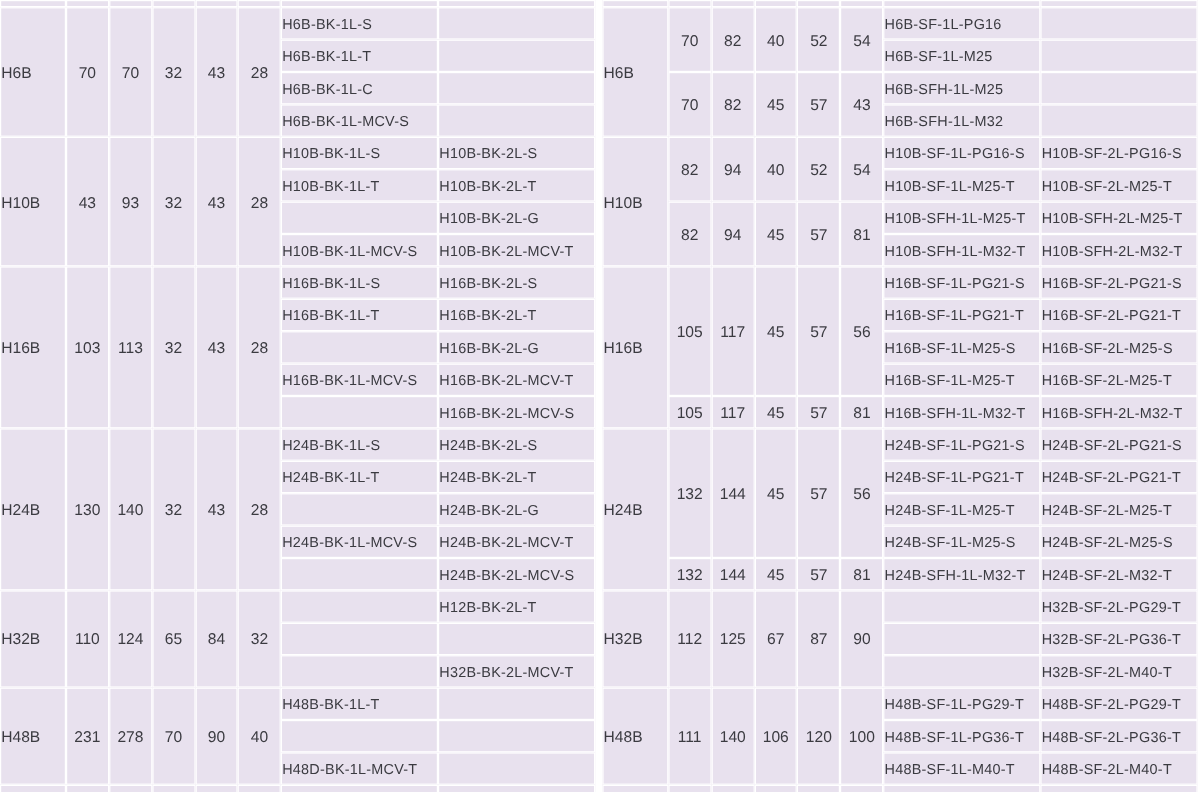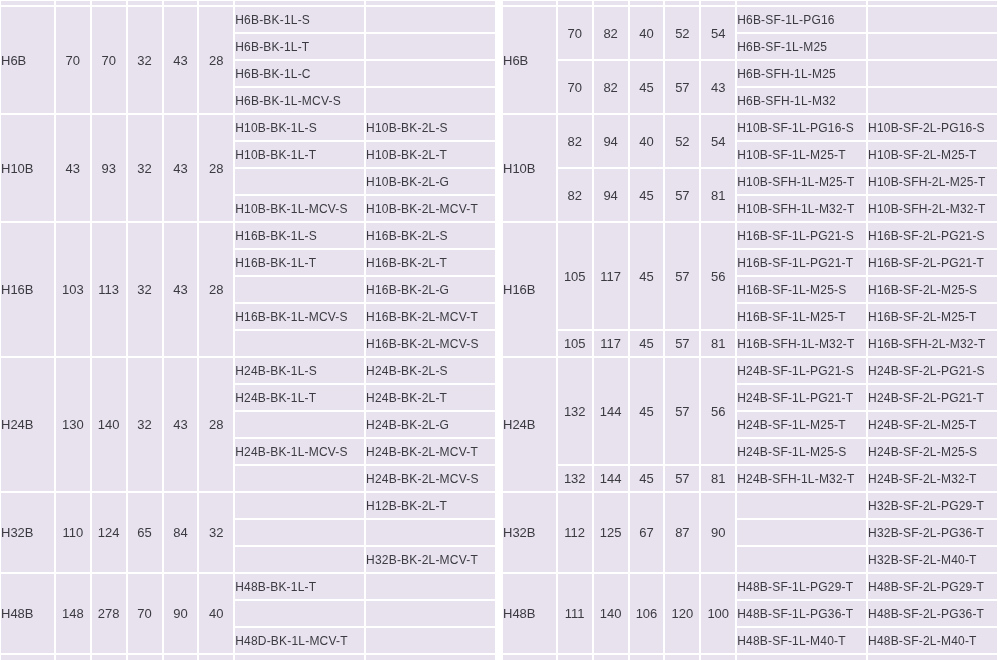--- a/index.html
+++ b/index.html
@@ -168,21 +168,21 @@
           <tr>
             <td class="part-col"></td>
             <td class="part-col"></td>
           </tr>
           <tr>
             <td class="part-col"></td>
             <td class="part-col">H32B-BK-2L-MCV-T</td>
           </tr>
           <tr>
             <td class="model-col" rowspan="3">H48B</td>
-            <td class="dim-col" rowspan="3">148</td>
+            <td class="dim-col" rowspan="3">231</td>
             <td class="dim-col" rowspan="3">278</td>
             <td class="dim-col" rowspan="3">70</td>
             <td class="dim-col" rowspan="3">90</td>
             <td class="dim-col" rowspan="3">40</td>
             <td class="part-col">H48B-BK-1L-T</td>
             <td class="part-col"></td>
           </tr>
           <tr>
             <td class="part-col"></td>
             <td class="part-col"></td>

